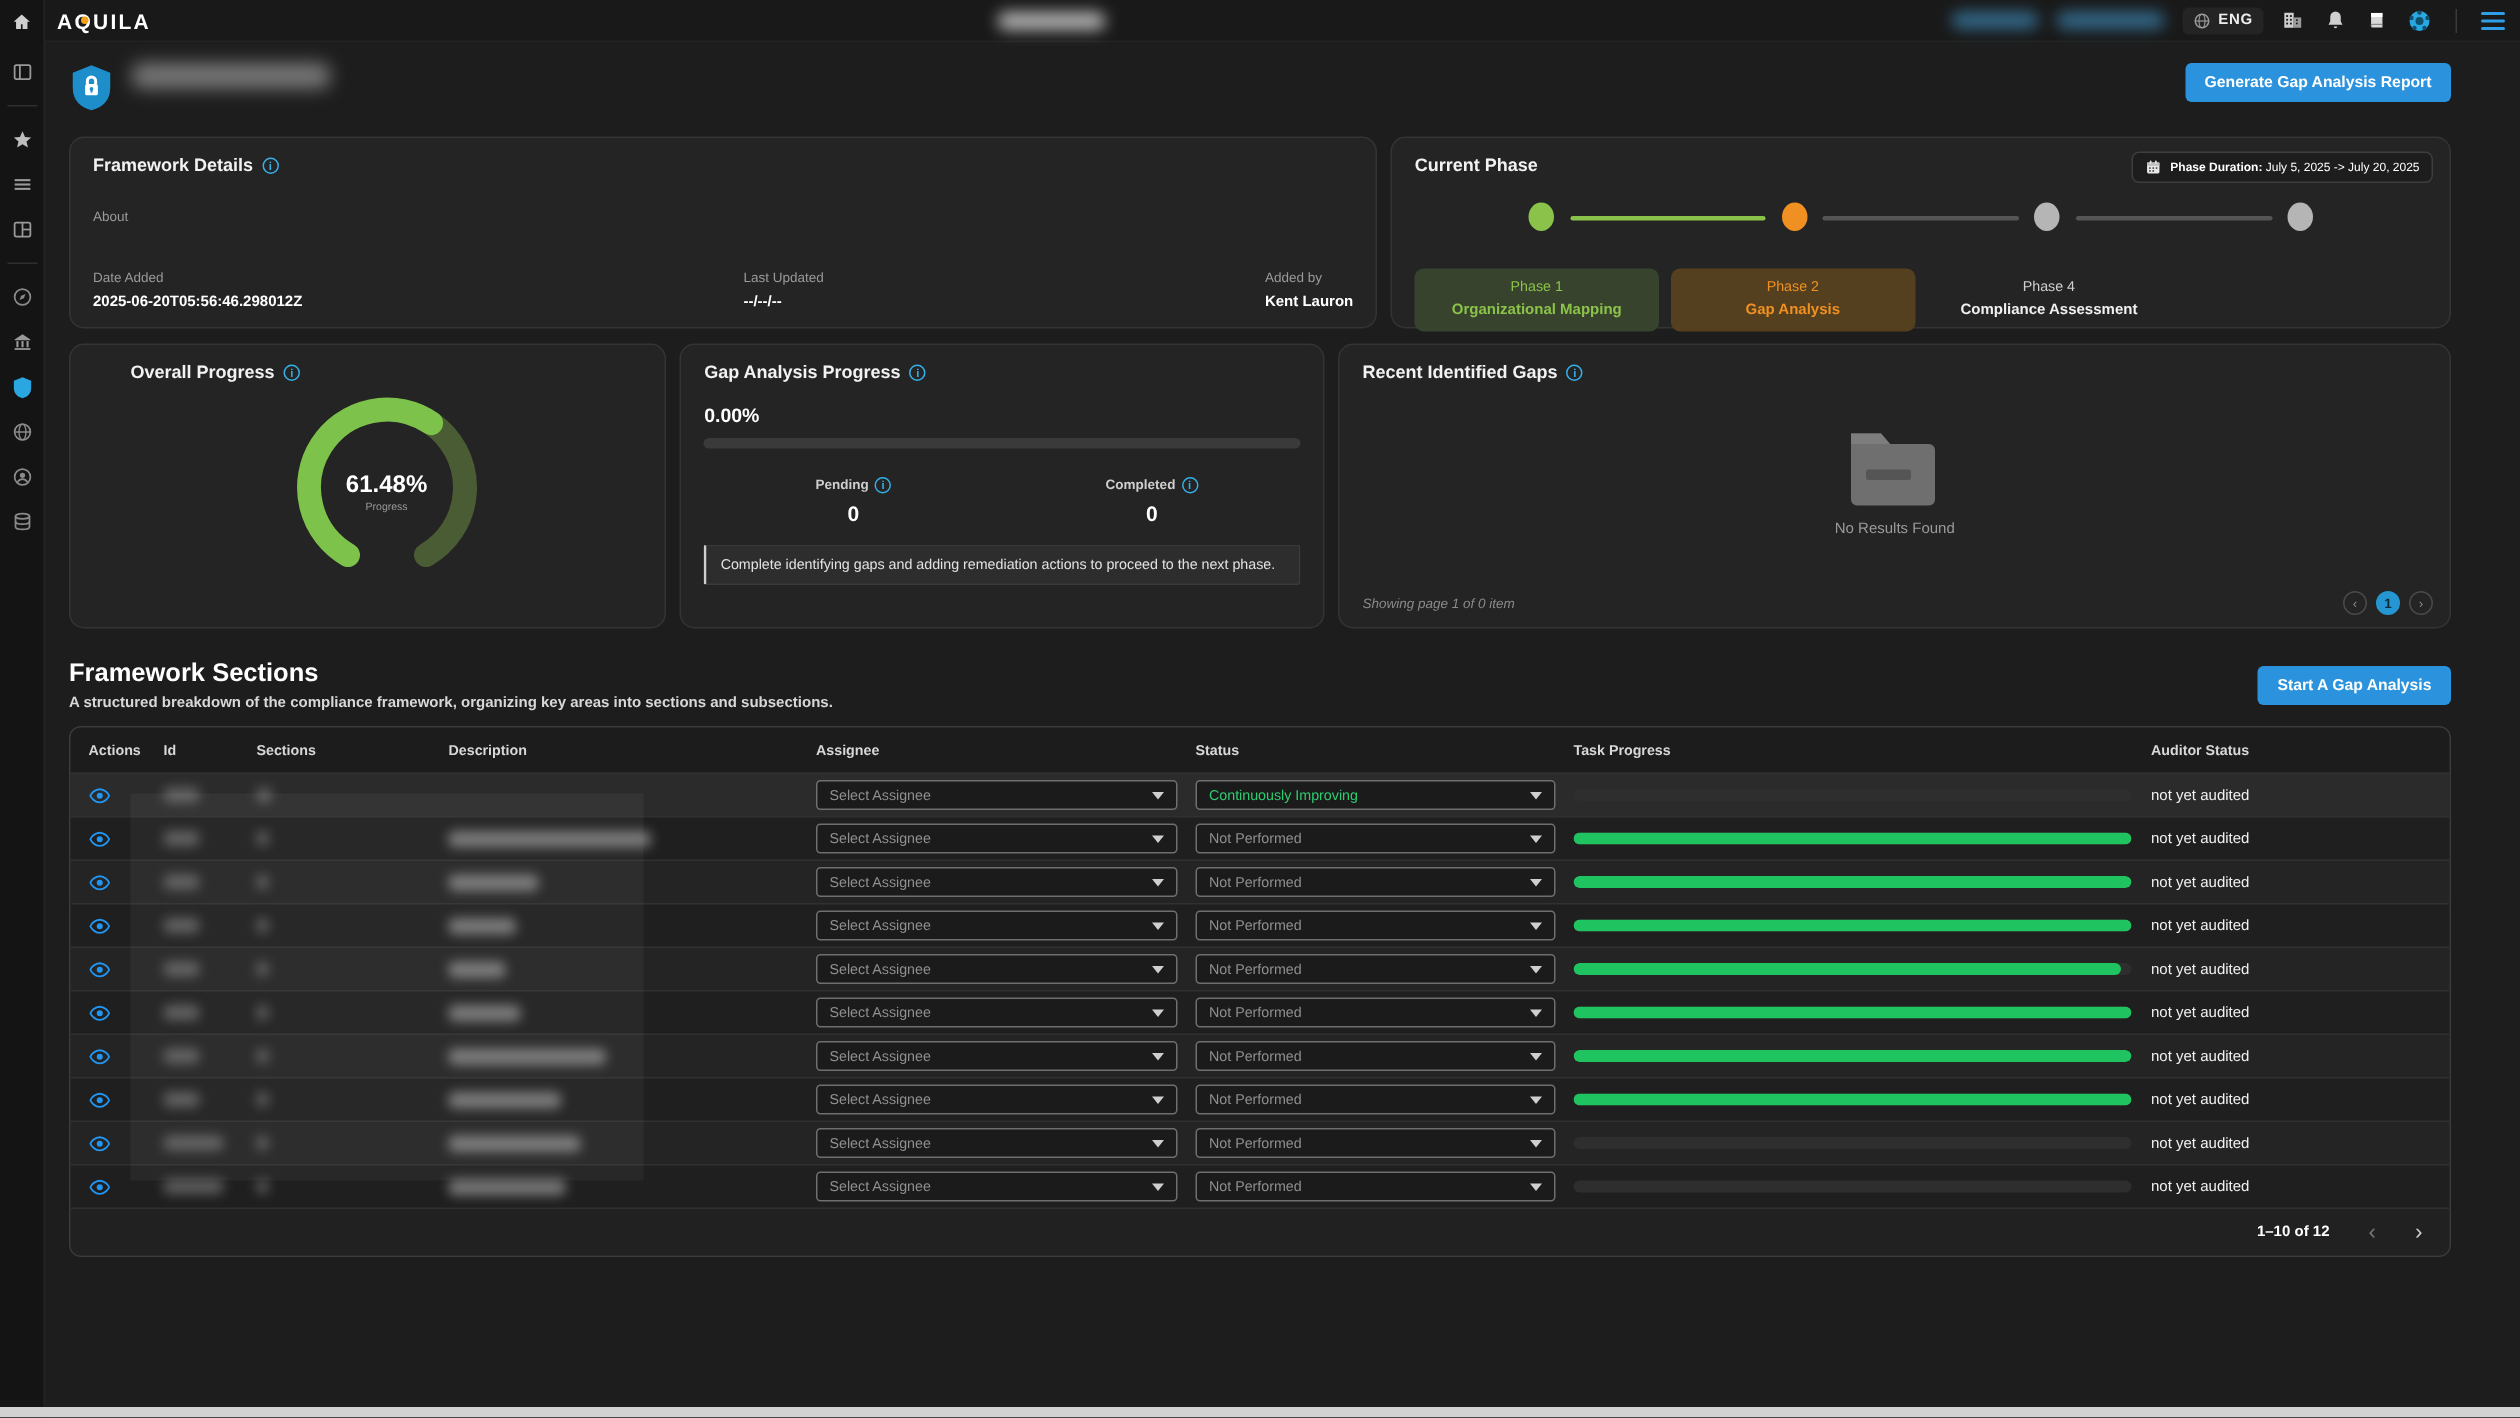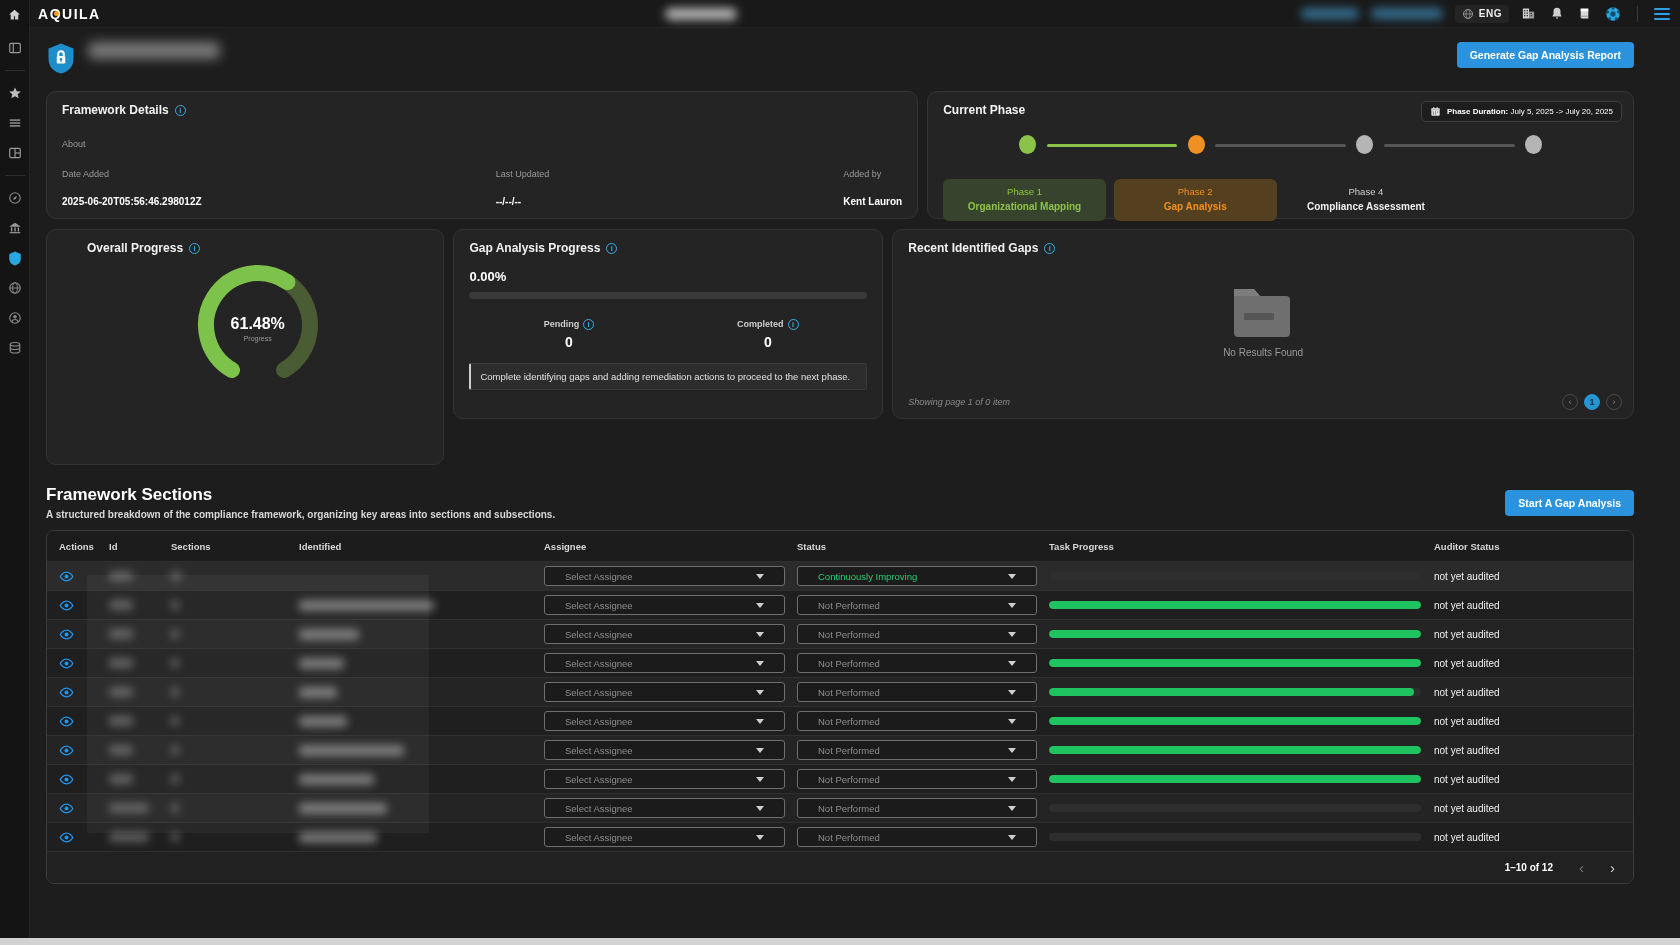--- a/index.html
+++ b/index.html
@@ -65,21 +65,21 @@
   .info-i {
     display:inline-flex; align-items:center; justify-content:center;
     width:11px; height:11px; border:1px solid #35b0e8; border-radius:50%;
     color:#35b0e8; font-size:7.5px; font-style:normal; font-weight:bold; cursor:pointer;
   }
 
   
   .fd { flex:874; height:128px; display:flex; flex-direction:column; }
   .fd-about { margin-top:22px; font-size:9px; color:#9a9a9a; }
   .fd-bottom { margin-top:auto; display:flex; justify-content:space-between; }
-  .fd-col .lbl { font-size:9px; color:#9a9a9a; margin-bottom:17px; }
+  .fd-col .lbl { font-size:9px; color:#9a9a9a; margin-bottom:6px; }
   .fd-col .val { font-size:10px; font-weight:bold; color:#fff; }
 
   
   .cp { flex:702; height:128px; }
   .cp-badge {
     position:absolute; top:9px; right:11px; display:flex; align-items:center; gap:6px;
     border:1px solid #3e3e3e; background:#1d1d1d; border-radius:5px; padding:4px 8px; cursor:default;
   }
   .cp-badge .txt { font-size:8px; color:#fff; }
   .cp-badge .txt b { font-weight:bold; }
@@ -93,21 +93,21 @@
   .phase-grid { display:grid; grid-template-columns:repeat(4,1fr); gap:8px; margin-top:8px; }
   .phase-box { border-radius:6px; padding:7px 6px 9px; text-align:center;margin-top:16px; }
   .phase-box .pname { font-size:9.5px; margin-bottom:4px; color:#cfcfcf; }
   .phase-box .plabel { font-size:10px; font-weight:bold; color:#f0f0f0; }
   .phase-box.done { background:#37432c; }
   .phase-box.done .pname, .phase-box.done .plabel { color:#8bc34a; }
   .phase-box.active { background:#54401f; }
   .phase-box.active .pname, .phase-box.active .plabel { color:#f09022; }
 
   
-  .op { flex:369; height:236px;padding-left:40px; }
+  .op { flex:369; height:190px;padding-left:40px; }
   .gp { flex:430; height:190px; display:flex; flex-direction:column; }
   .rg { flex:767; height:190px; }
 
   .gauge-wrap { position:relative; width:140px; height:130px; margin:8px auto 0; }
   .gauge-text { position:absolute; left:0; right:0; top:52px; text-align:center; }
   .gauge-text .pct { font-size:16px; font-weight:bold; color:#fff; }
   .gauge-text .sub { font-size:7px; color:#9a9a9a; margin-top:2px; }
 
   .gp-pct { font-size:13px; font-weight:bold; margin-top:14px; color:#fff; }
   .gp-track { margin-top:8px; height:7px; border-radius:4px; background:#3a3a3a; width:100%; }
@@ -148,21 +148,21 @@
   .tbody-row:nth-child(odd) { background:#242424; }
   .tbody-row:nth-child(even) { background:#1f1f1f; }
   .tbody-row.hl { background:#2b2b2b; }
   .cell { padding-left:12px; display:flex; align-items:center; }
   .blob { border-radius:4px; filter:blur(4px); opacity:.55; }
   .id-blob { height:10px; background:#8f8f8f; }
   .sec-blob { height:10px; background:#8f8f8f; }
   .desc-blob { height:11px; background:#bdbdbd; }
   .sel {
     width:270px; height:20px; border:1px solid #6f6f6f; border-radius:3px; background:#1b1b1b;
-    display:flex; align-items:center; justify-content:space-between; padding:0 20px; cursor:pointer;
+    display:flex; align-items:center; justify-content:space-between; padding:0 8px; cursor:pointer;
   }
   .sel .txt { font-size:9.5px; color:#8f8f8f; }
   .sel .txt.green { color:#2ecc71; }
   .caret { width:0; height:0; border-left:4px solid transparent; border-right:4px solid transparent; border-top:5px solid #cfcfcf; }
   .bar-track { width:372px; height:8px; border-radius:4px; background:#2e2e2e; overflow:hidden; }
   .bar-fill { height:100%; border-radius:4px; background:#1fc35f; }
   .auditor { font-size:10px; color:#f0f0f0; }
   .table-blur-overlay {
     position:absolute; left:40px; top:44px; width:342px; height:258px;
     background:rgba(255,255,255,.045); pointer-events:none;
@@ -501,21 +501,21 @@
           <div class="fs-sub">A structured breakdown of the compliance framework, organizing key areas into sections and subsections.</div>
         </div>
         <button class="start-btn">Start A Gap Analysis</button>
       </div>
 
       <div class="tablebox">
         <div class="trow thead">
             <div class="th">Actions</div>
             <div class="th">Id</div>
             <div class="th">Sections</div>
-            <div class="th">Identified</div>
+            <div class="th">Description</div>
             <div class="th">Assignee</div>
             <div class="th">Status</div>
             <div class="th">Task Progress</div>
             <div class="th">Auditor Status</div>
           </div>
         <div id="tbody">
             <div class="trow tbody-row hl">
               <div class="cell">
                 <span style="cursor:pointer">
                   <svg width="15" height="15" viewBox="0 0 24 24">

